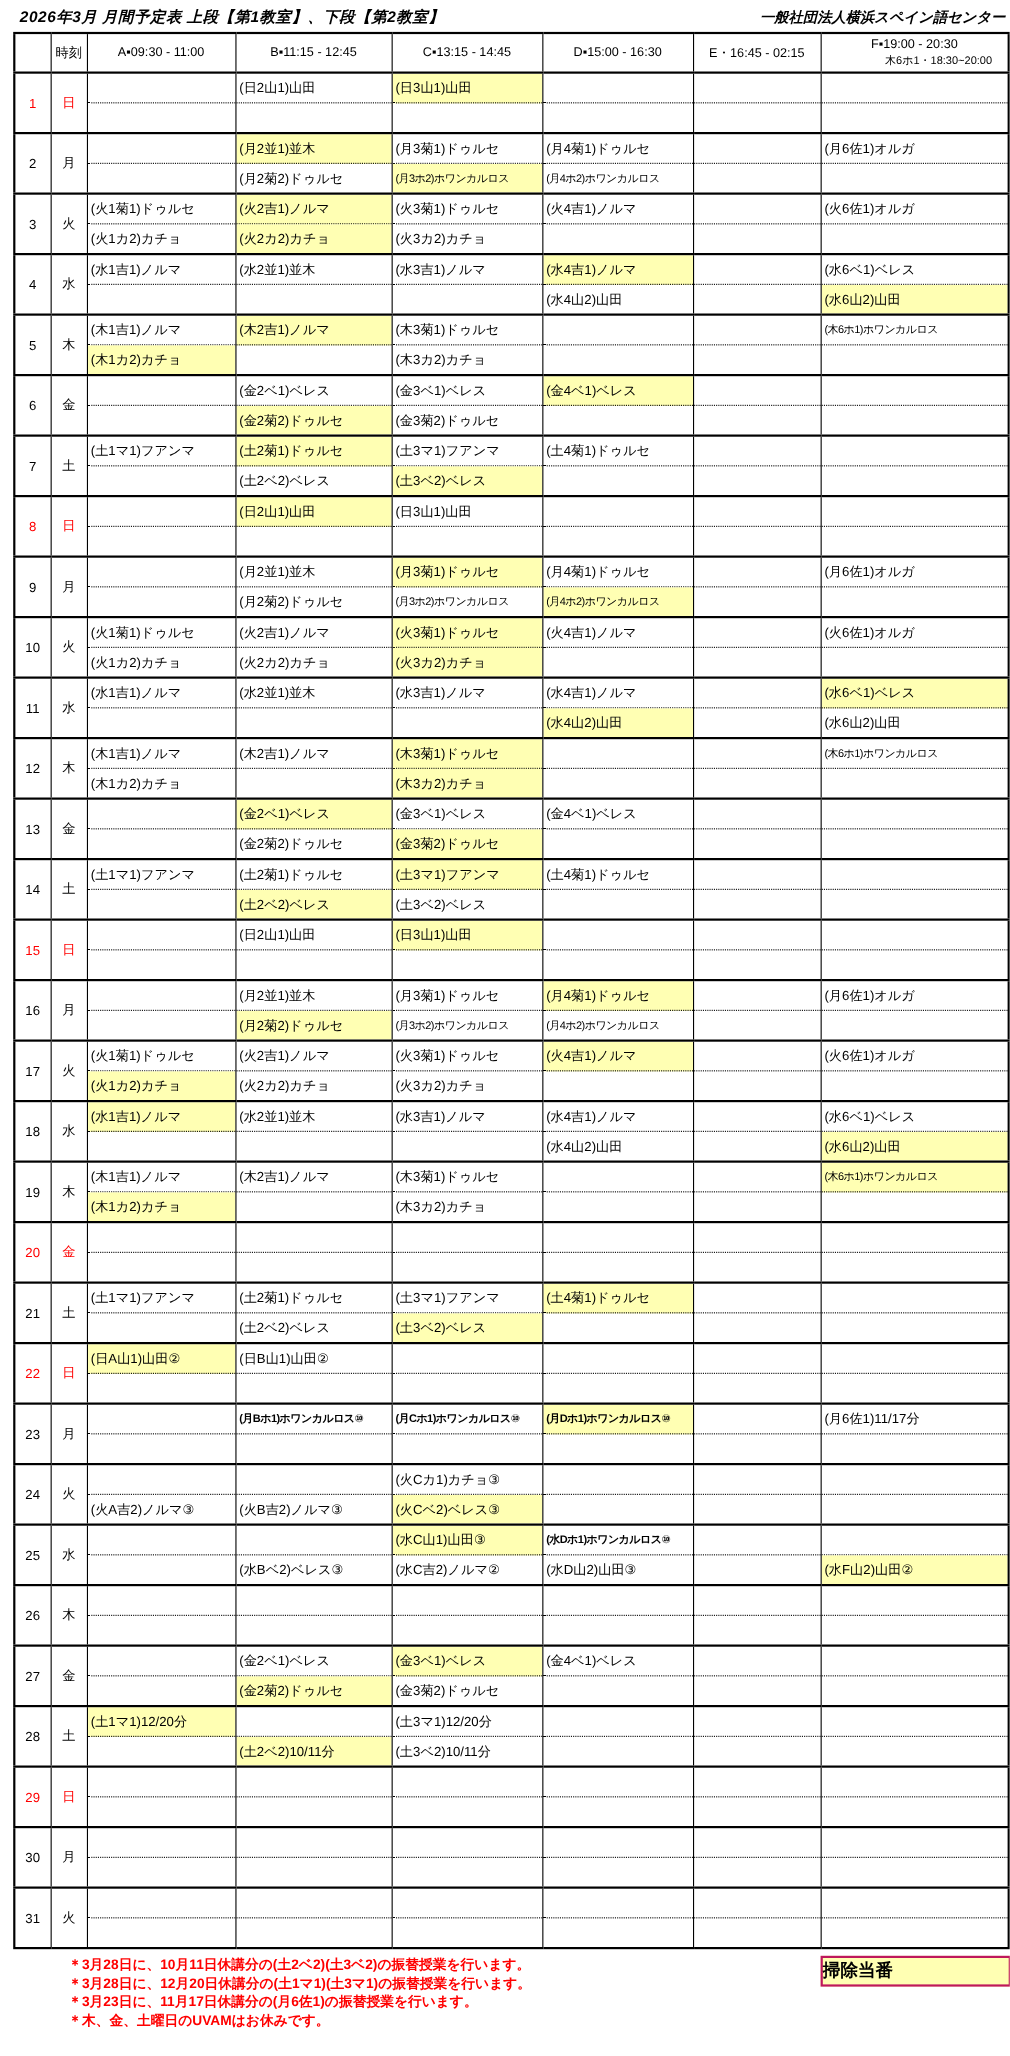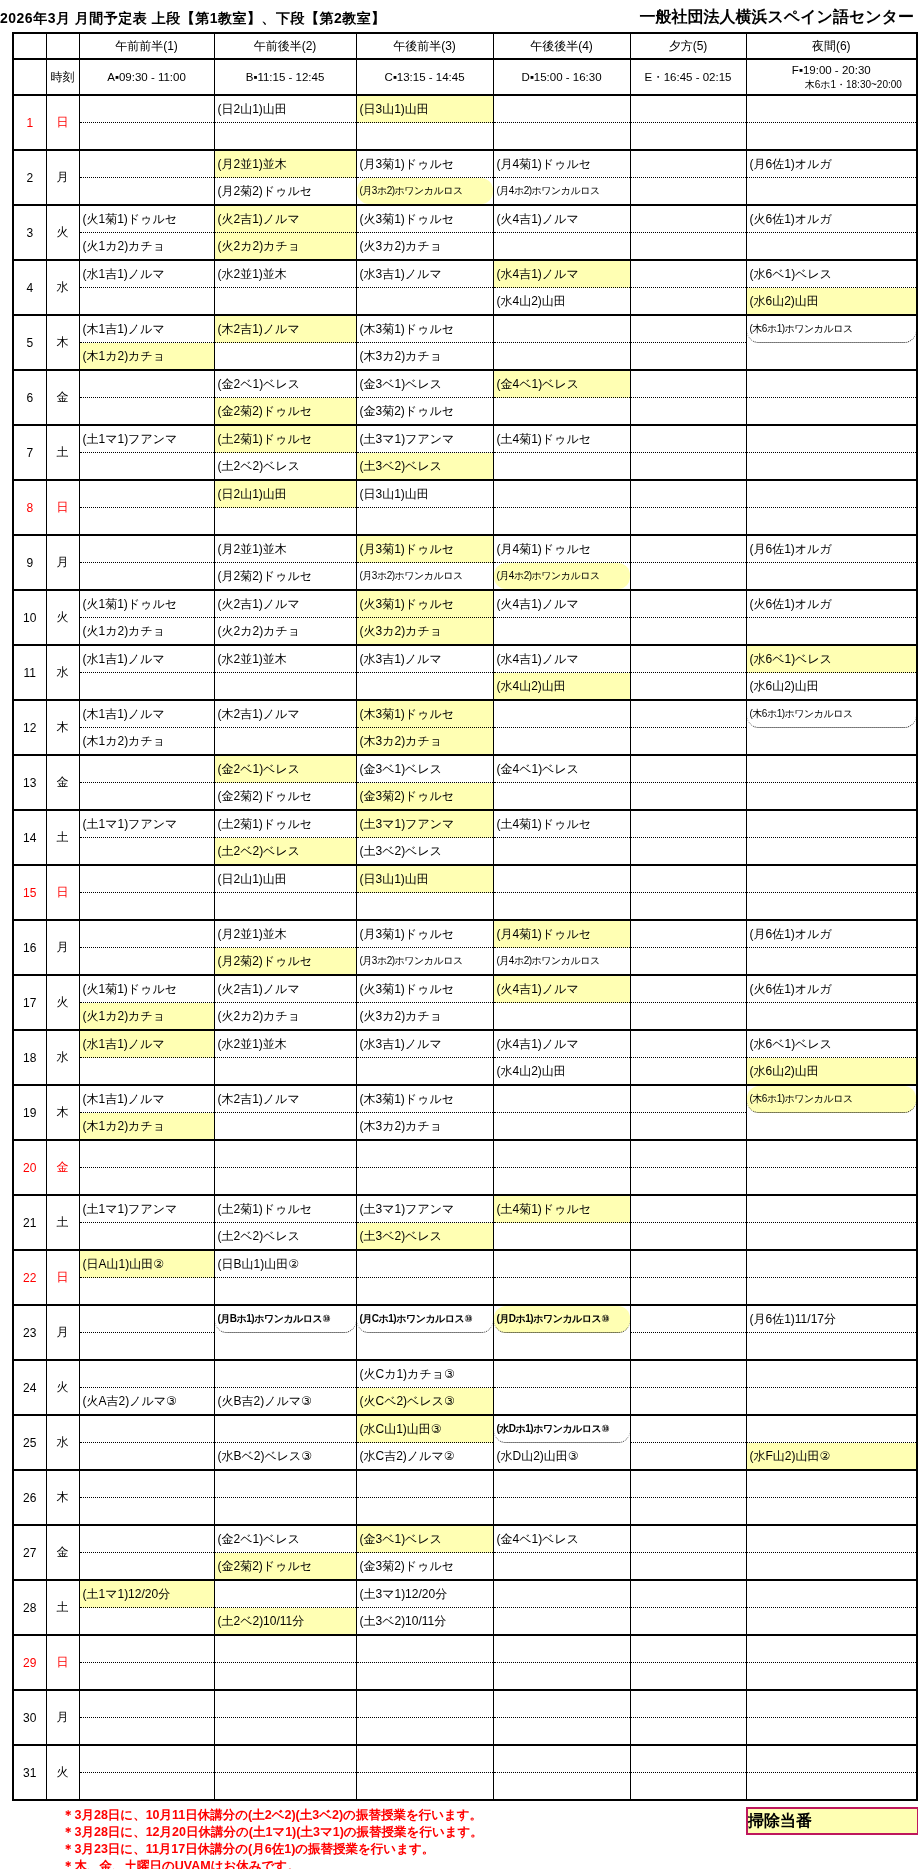--- a/index.html
+++ b/index.html
@@ -1,40 +1,40 @@
 <!DOCTYPE html>
 <html><head>
 <meta charset="utf-8">
 <style>
   html,body{margin:0;padding:0;background:#fff;color:#000;}
   body{width:918px;font-family:"Liberation Sans","DejaVu Sans",sans-serif;}
   .titlebar{display:flex;justify-content:space-between;align-items:flex-end;
-            padding:7px 4px 4px 0;}
+            padding:7px 4px 4px 18px;font-style:italic;}
   .page-title{font-size:14px;font-weight:bold;letter-spacing:0.5px;}
-  .org-name{font-size:16px;font-weight:bold;text-align:center;}
+  .org-name{font-size:13px;font-weight:bold;text-align:center;}
   table.sched{border-collapse:collapse;table-layout:fixed;width:905px;margin-left:12px;
               border:2px solid #000;}
   th,td{border-left:1px solid #000;border-right:1px solid #000;
         border-top:2px solid #000;border-bottom:2px solid #000;
         padding:0;font-weight:normal;}
   thead th{font-size:12px;text-align:center;vertical-align:middle;}
   tr.cols th{height:24px;}
   tr.times th{height:34px;margin-top:10px;}
   th.tslot{font-size:11.5px;}
   th.f .f1{font-size:11.5px;line-height:15px;}
   th.f .f2{font-size:10px;line-height:13px;padding-left:44px;}
   td.num,td.dow{font-size:12px;text-align:center;vertical-align:middle;}
   .red{color:#f00;}
   td.slot{vertical-align:top;}
   .sub{box-sizing:border-box;height:27px;display:flex;align-items:center;
        padding-left:3px;font-size:12px;white-space:nowrap;overflow:hidden;}
   .sub.top{border-bottom:1px dotted #000;}
   .sub.bot{height:26px;}
   .hl{background:#ffffb3;}
-  .small{font-size:10px;letter-spacing:-0.5px;border-radius:12px;}
+  .small{font-size:10px;letter-spacing:-0.5px;}
   .bold{font-weight:bold;}
   .footer{position:relative;width:918px;margin-top:6px;height:110px;}
   .notes{margin-left:62px;color:#f00;font-weight:bold;font-size:12.5px;line-height:17px;}
   .duty{position:absolute;top:0;left:746px;width:169px;height:24px;line-height:24px;
         background:#ffffb3;border:2px solid #be185d;text-align:left;
         font-weight:bold;font-size:16px;}
 </style>
 </head>
 <body>
 
@@ -48,30 +48,20 @@
     <col style="width:33px">
       <col style="width:33px">
     <col style="width:135px">
       <col style="width:142px">
       <col style="width:137px">
     <col style="width:137px">
       <col style="width:116px">
       <col style="width:171px">
   </colgroup>
   <thead>
-    <tr class="cols">
-      <th></th>
-      <th></th>
-      <th>午前前半(1)</th>
-      <th>午前後半(2)</th>
-      <th>午後前半(3)</th>
-      <th>午後後半(4)</th>
-      <th>夕方(5)</th>
-      <th>夜間(6)</th>
-    </tr>
     <tr class="times">
       <th></th>
       <th>時刻</th>
       <th class="tslot">A▪09:30 - 11:00</th>
       <th class="tslot">B▪11:15 - 12:45</th>
       <th class="tslot">C▪13:15 - 14:45</th>
       <th class="tslot">D▪15:00 - 16:30</th>
       <th class="tslot">E・16:45 - 02:15</th>
       <th class="tslot f">
         <div class="f1">F▪19:00 - 20:30</div>

